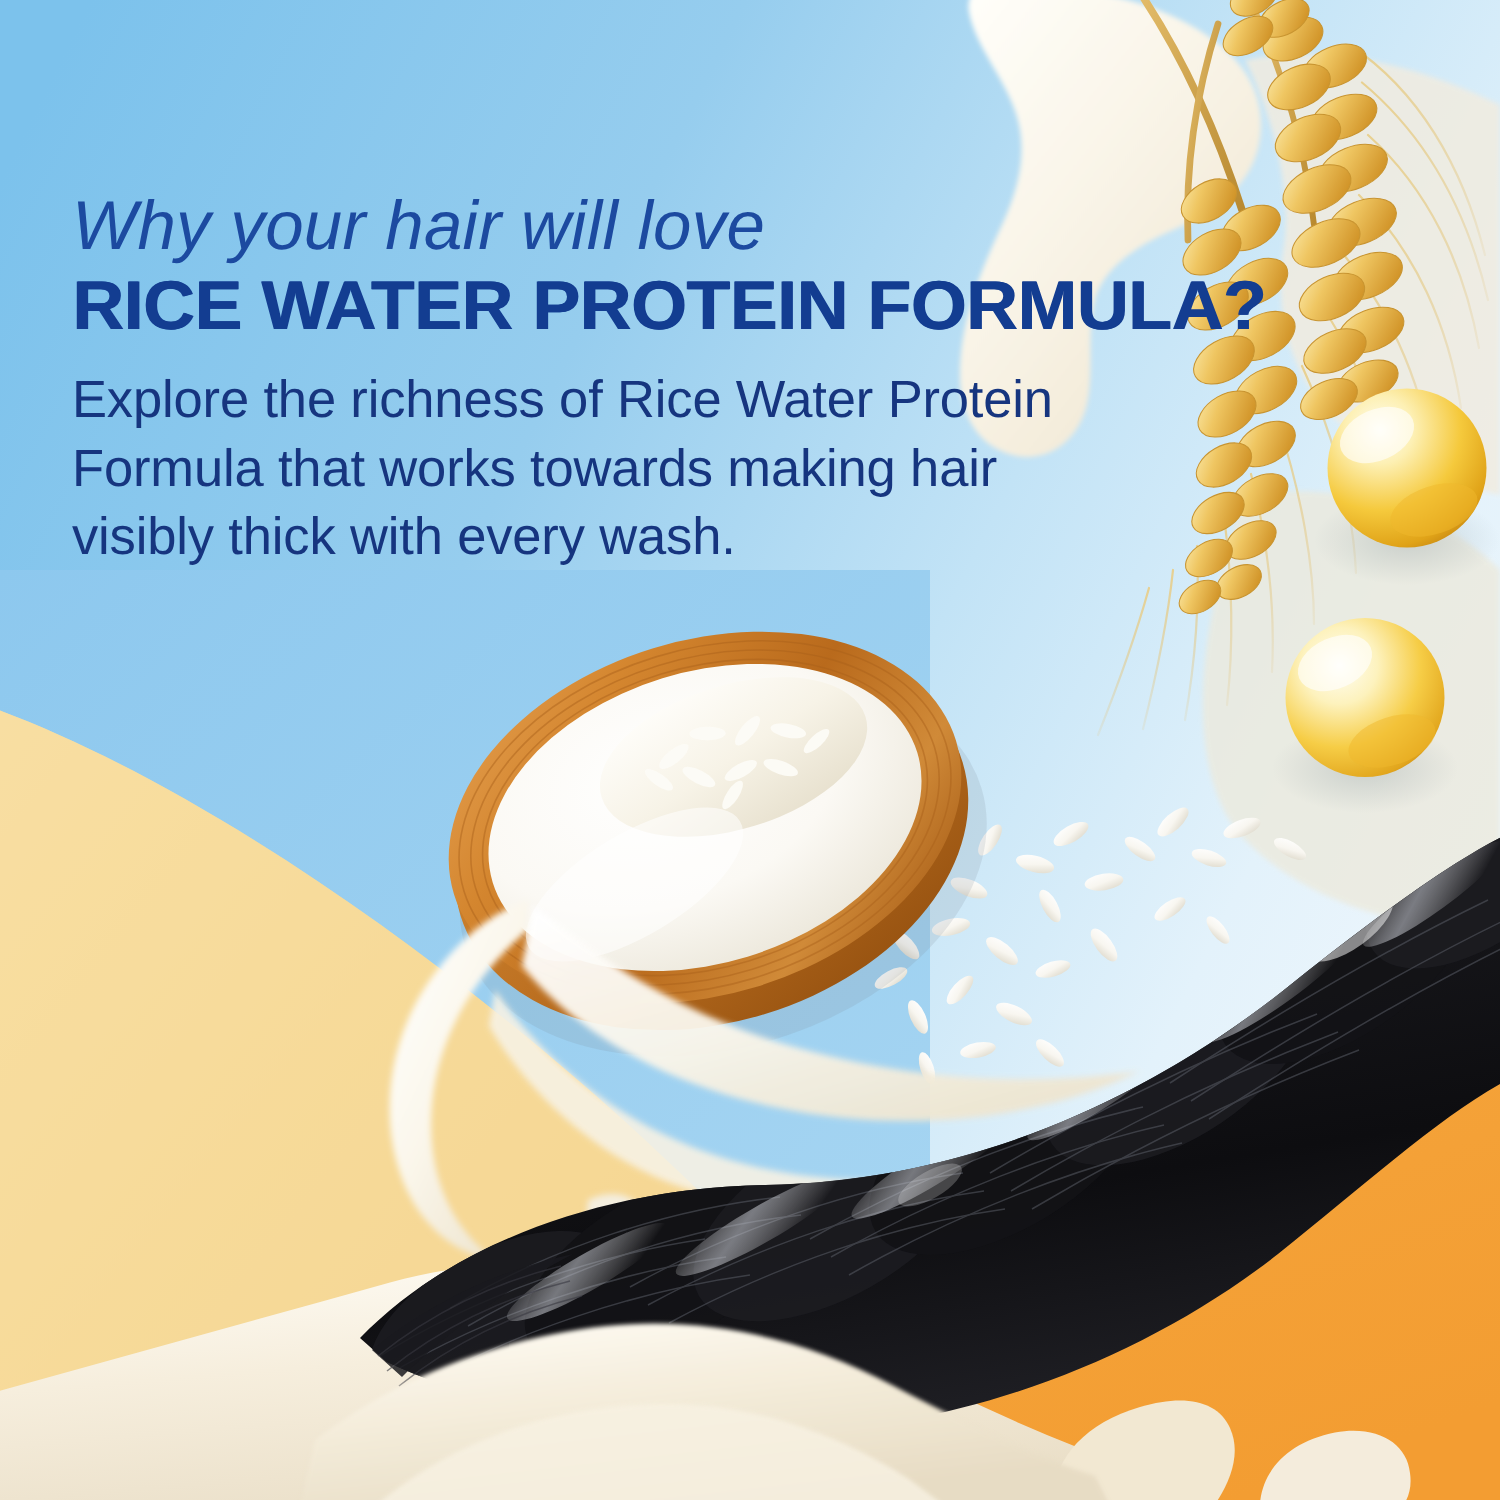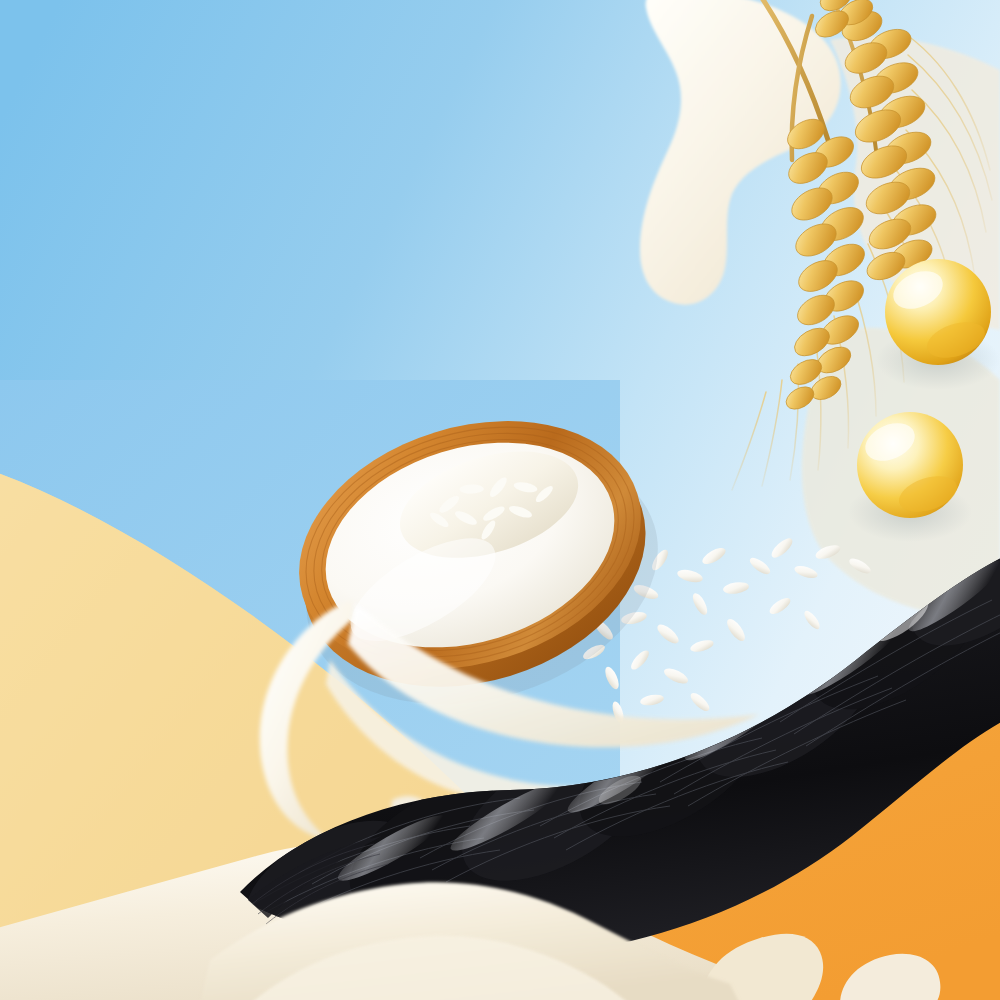--- a/index.html
+++ b/index.html
@@ -533,14 +533,23 @@
       <path filter="url(#fgBlur)" d="M 210,960 C 262,920 330,892 404,884
                C 470,877 536,892 596,924
                C 640,947 686,970 730,984
                L 740,1004 L 200,1004 Z" fill="url(#fgMilk)"></path>
       <path filter="url(#fgBlur)" d="M 250,1004 C 300,962 364,938 434,936
                C 498,934 556,954 606,986
                L 630,1004 Z" fill="#f8f2e3" opacity="0.8"></path>
     </svg>
   </div>
 
+  <div id="text-block">
+    <div id="headline-script">Why your hair will love</div>
+    <div id="headline-main">RICE WATER PROTEIN FORMULA?</div>
+    <div id="body-copy">
+      <span class="line">Explore the richness of Rice Water Protein</span>
+      <span class="line">Formula that works towards making hair</span>
+      <span class="line">visibly thick with every wash.</span>
+    </div>
+  </div>
 
 </div>
 
 </body></html>

